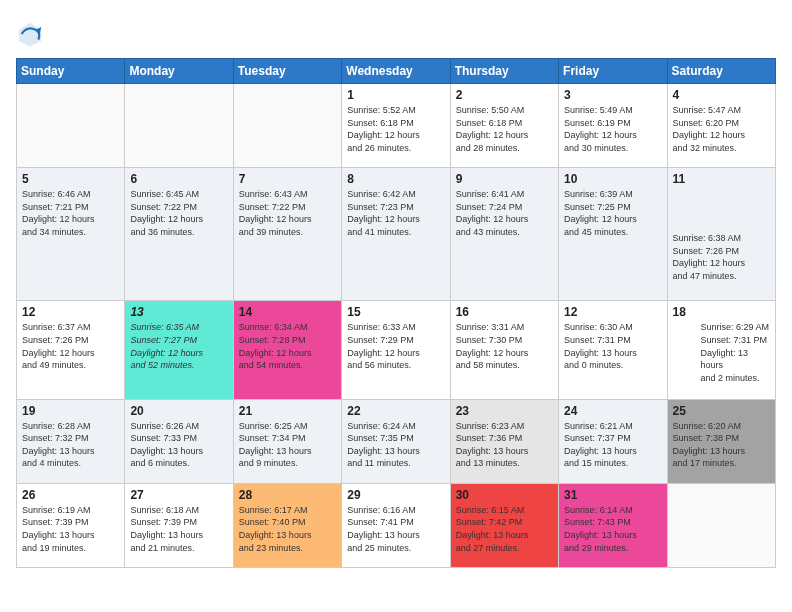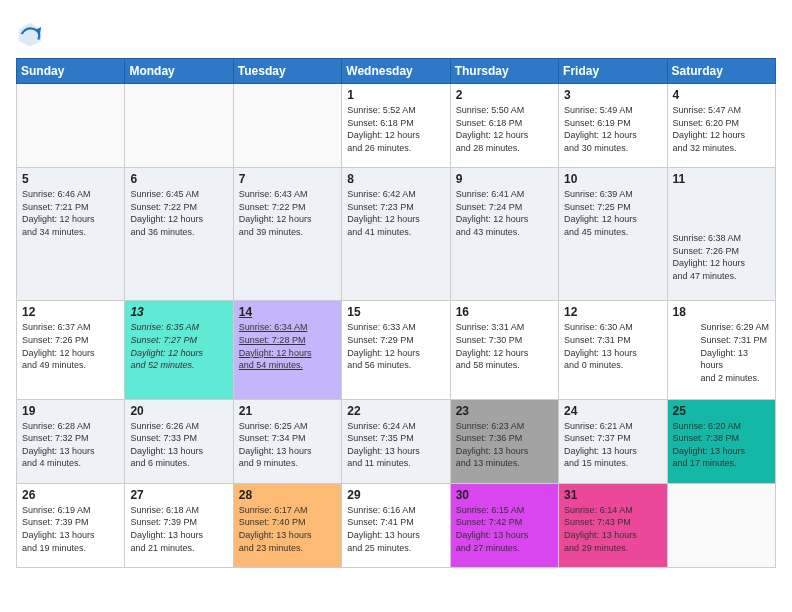--- a/index.html
+++ b/index.html
@@ -239,21 +239,21 @@
 Daylight: 12 hours
 and 49 minutes.</div>
           </td>
           <td style="background: #5eead4; font-style: italic;">
             <span class="day-num">13</span>
             <div class="day-info" style="white-space: pre-line;">Sunrise: 6:35 AM
 Sunset: 7:27 PM
 Daylight: 12 hours
 and 52 minutes.</div>
           </td>
-          <td style="background: #c4b5fd; text-decoration: underline;">
+          <td style="background: #ec4899;">
             <span class="day-num">14</span>
             <div class="day-info" style="white-space: pre-line;">Sunrise: 6:34 AM
 Sunset: 7:28 PM
 Daylight: 12 hours
 and 54 minutes.</div>
           </td>
           <td style="background: rgb(255, 255, 255);">
             <span class="day-num">15</span>
             <div class="day-info" style="white-space: pre-line;">Sunrise: 6:33 AM
 Sunset: 7:29 PM
@@ -304,35 +304,35 @@
 Daylight: 13 hours
 and 9 minutes.</div>
           </td>
           <td style="background: rgb(238, 242, 247);">
             <span class="day-num">22</span>
             <div class="day-info" style="white-space: pre-line;">Sunrise: 6:24 AM
 Sunset: 7:35 PM
 Daylight: 13 hours
 and 11 minutes.</div>
           </td>
-          <td style="background: #a3a3a3;">
+          <td style="background: #e5e5e5;">
             <span class="day-num">23</span>
             <div class="day-info" style="white-space: pre-line;">Sunrise: 6:23 AM
 Sunset: 7:36 PM
 Daylight: 13 hours
 and 13 minutes.</div>
           </td>
           <td style="background: rgb(238, 242, 247);">
             <span class="day-num">24</span>
             <div class="day-info" style="white-space: pre-line;">Sunrise: 6:21 AM
 Sunset: 7:37 PM
 Daylight: 13 hours
 and 15 minutes.</div>
           </td>
-          <td style="background: #14b8a6;">
+          <td style="background: #a3a3a3;">
             <span class="day-num">25</span>
             <div class="day-info" style="white-space: pre-line;">Sunrise: 6:20 AM
 Sunset: 7:38 PM
 Daylight: 13 hours
 and 17 minutes.</div>
           </td>
         </tr>
         <tr>
           <td style="background: rgb(255, 255, 255);">
             <span class="day-num">26</span>
@@ -355,21 +355,21 @@
 Daylight: 13 hours
 and 23 minutes.</div>
           </td>
           <td style="background: rgb(255, 255, 255);">
             <span class="day-num">29</span>
             <div class="day-info" style="white-space: pre-line;">Sunrise: 6:16 AM
 Sunset: 7:41 PM
 Daylight: 13 hours
 and 25 minutes.</div>
           </td>
-          <td style="background: #d946ef;">
+          <td style="background: #ef4444;">
             <span class="day-num">30</span>
             <div class="day-info" style="white-space: pre-line;">Sunrise: 6:15 AM
 Sunset: 7:42 PM
 Daylight: 13 hours
 and 27 minutes.</div>
           </td>
           <td style="background: #ec4899;">
             <span class="day-num">31</span>
             <div class="day-info" style="white-space: pre-line;">Sunrise: 6:14 AM
 Sunset: 7:43 PM

